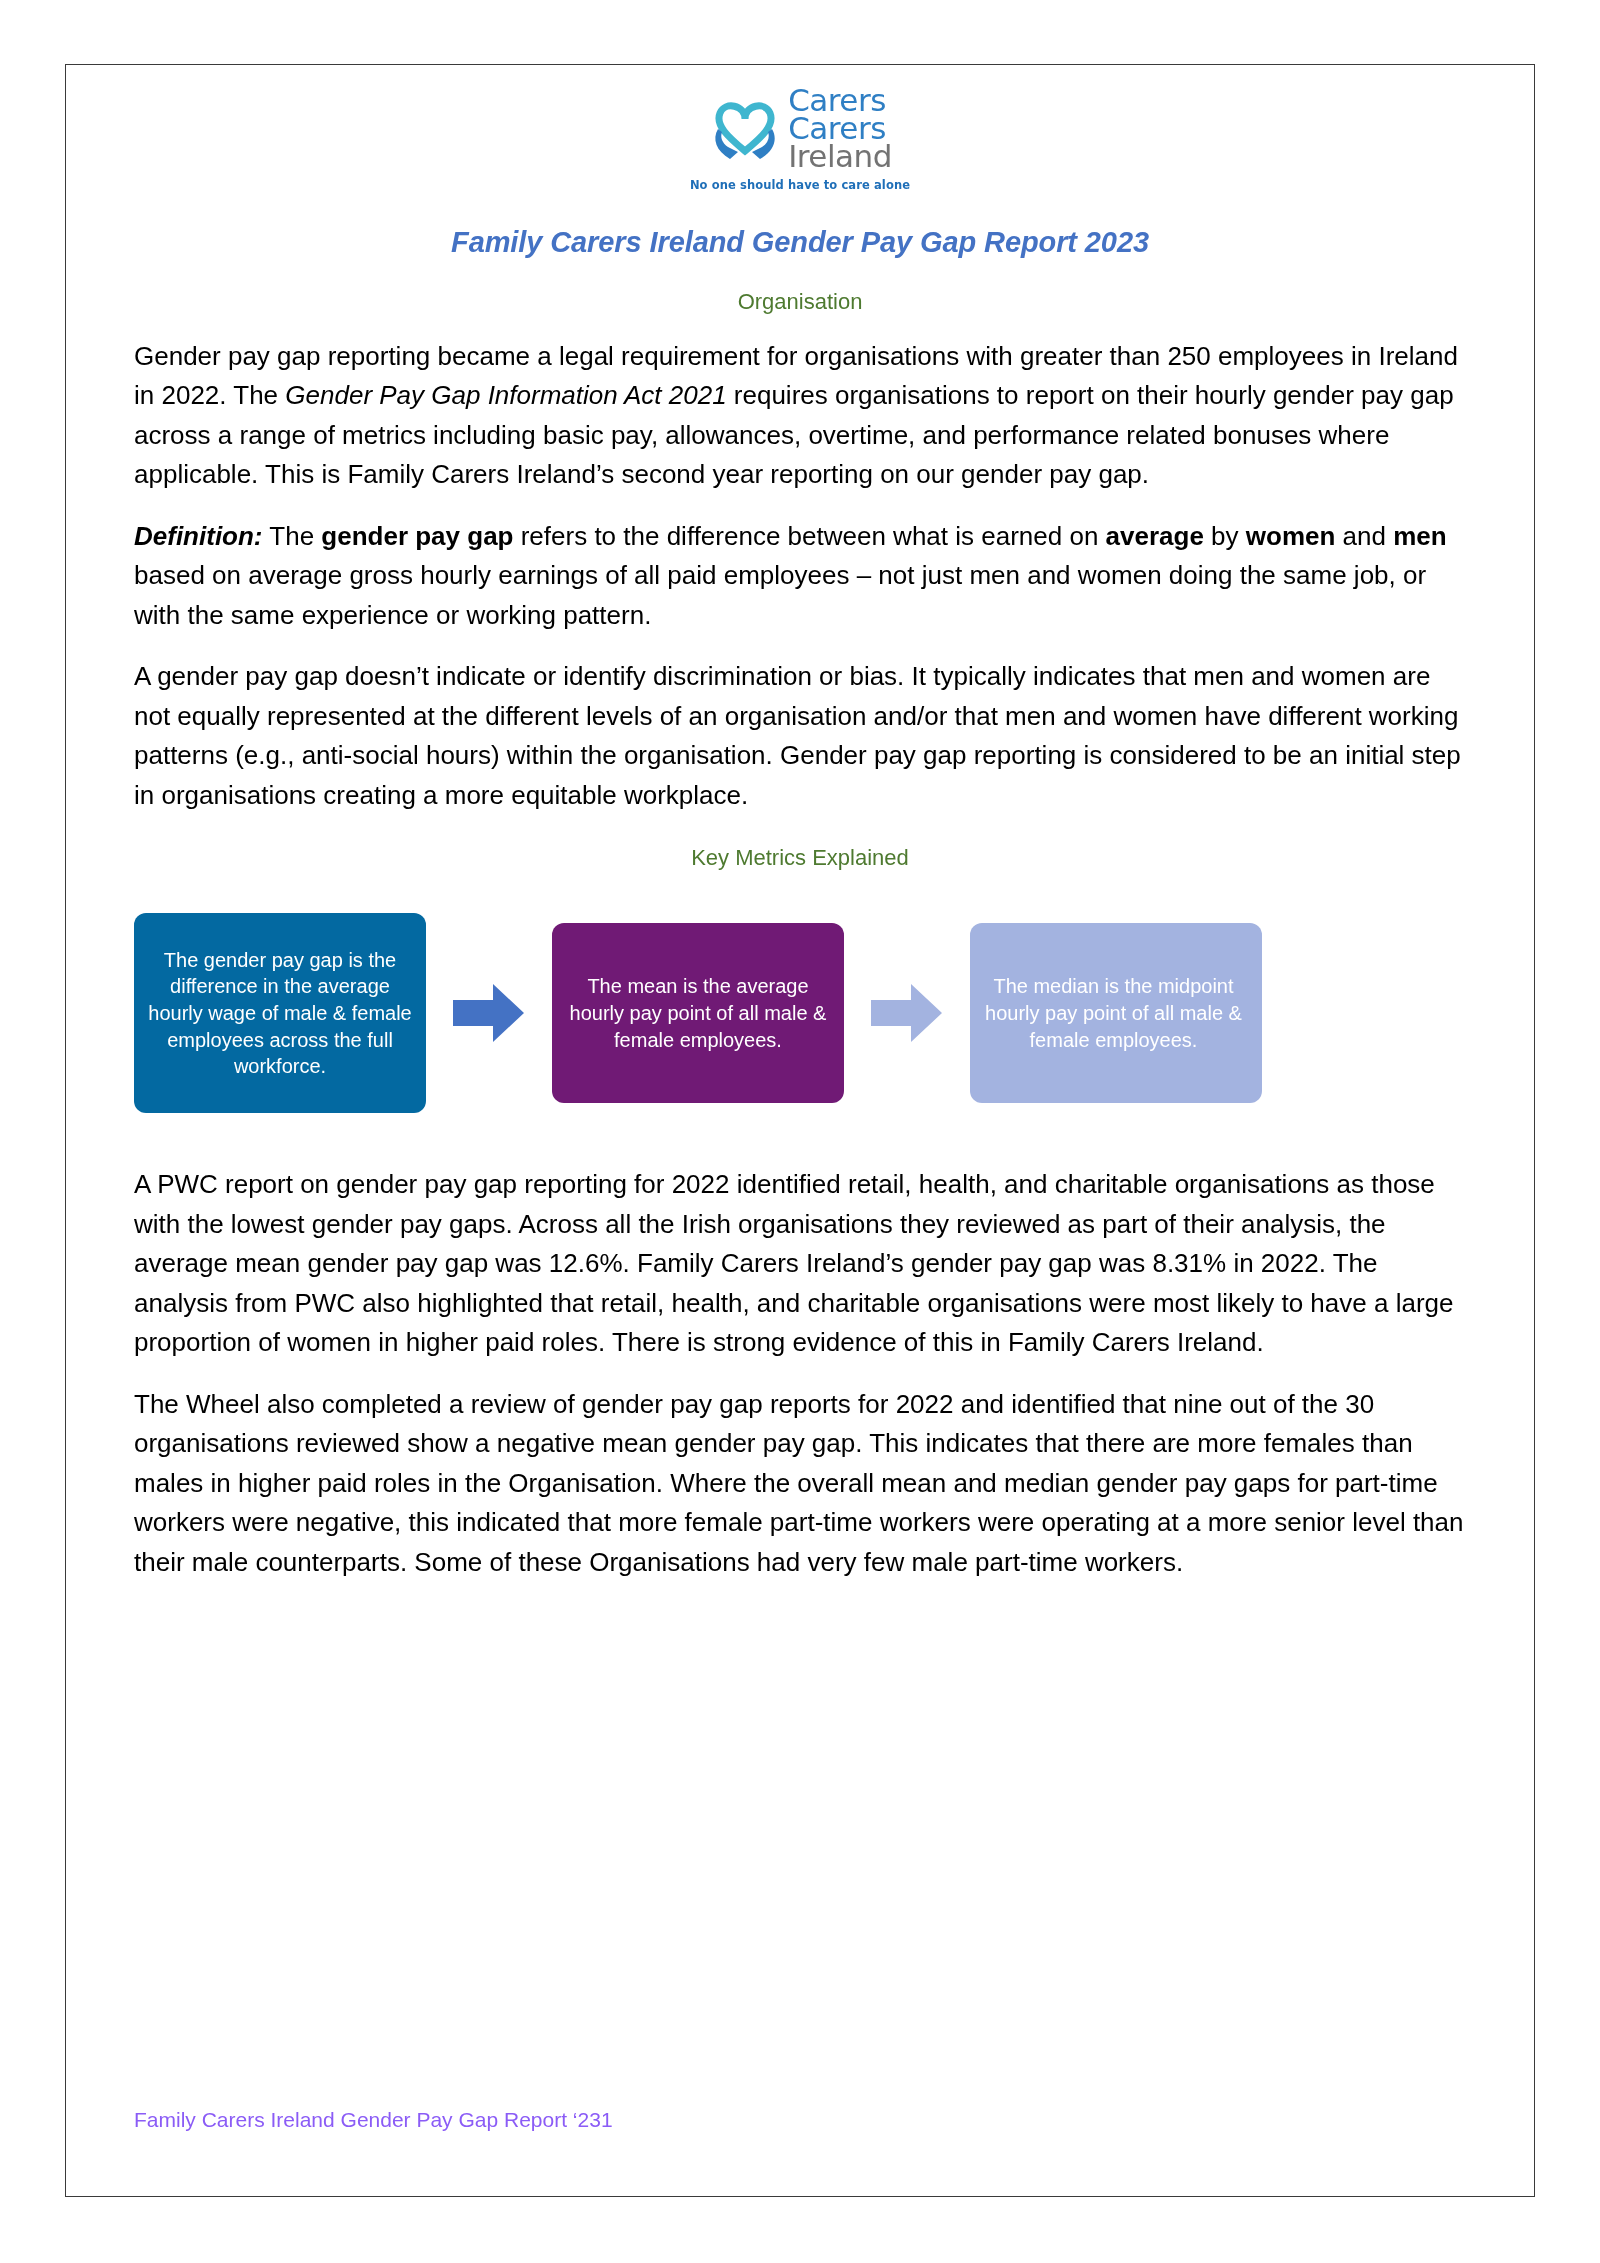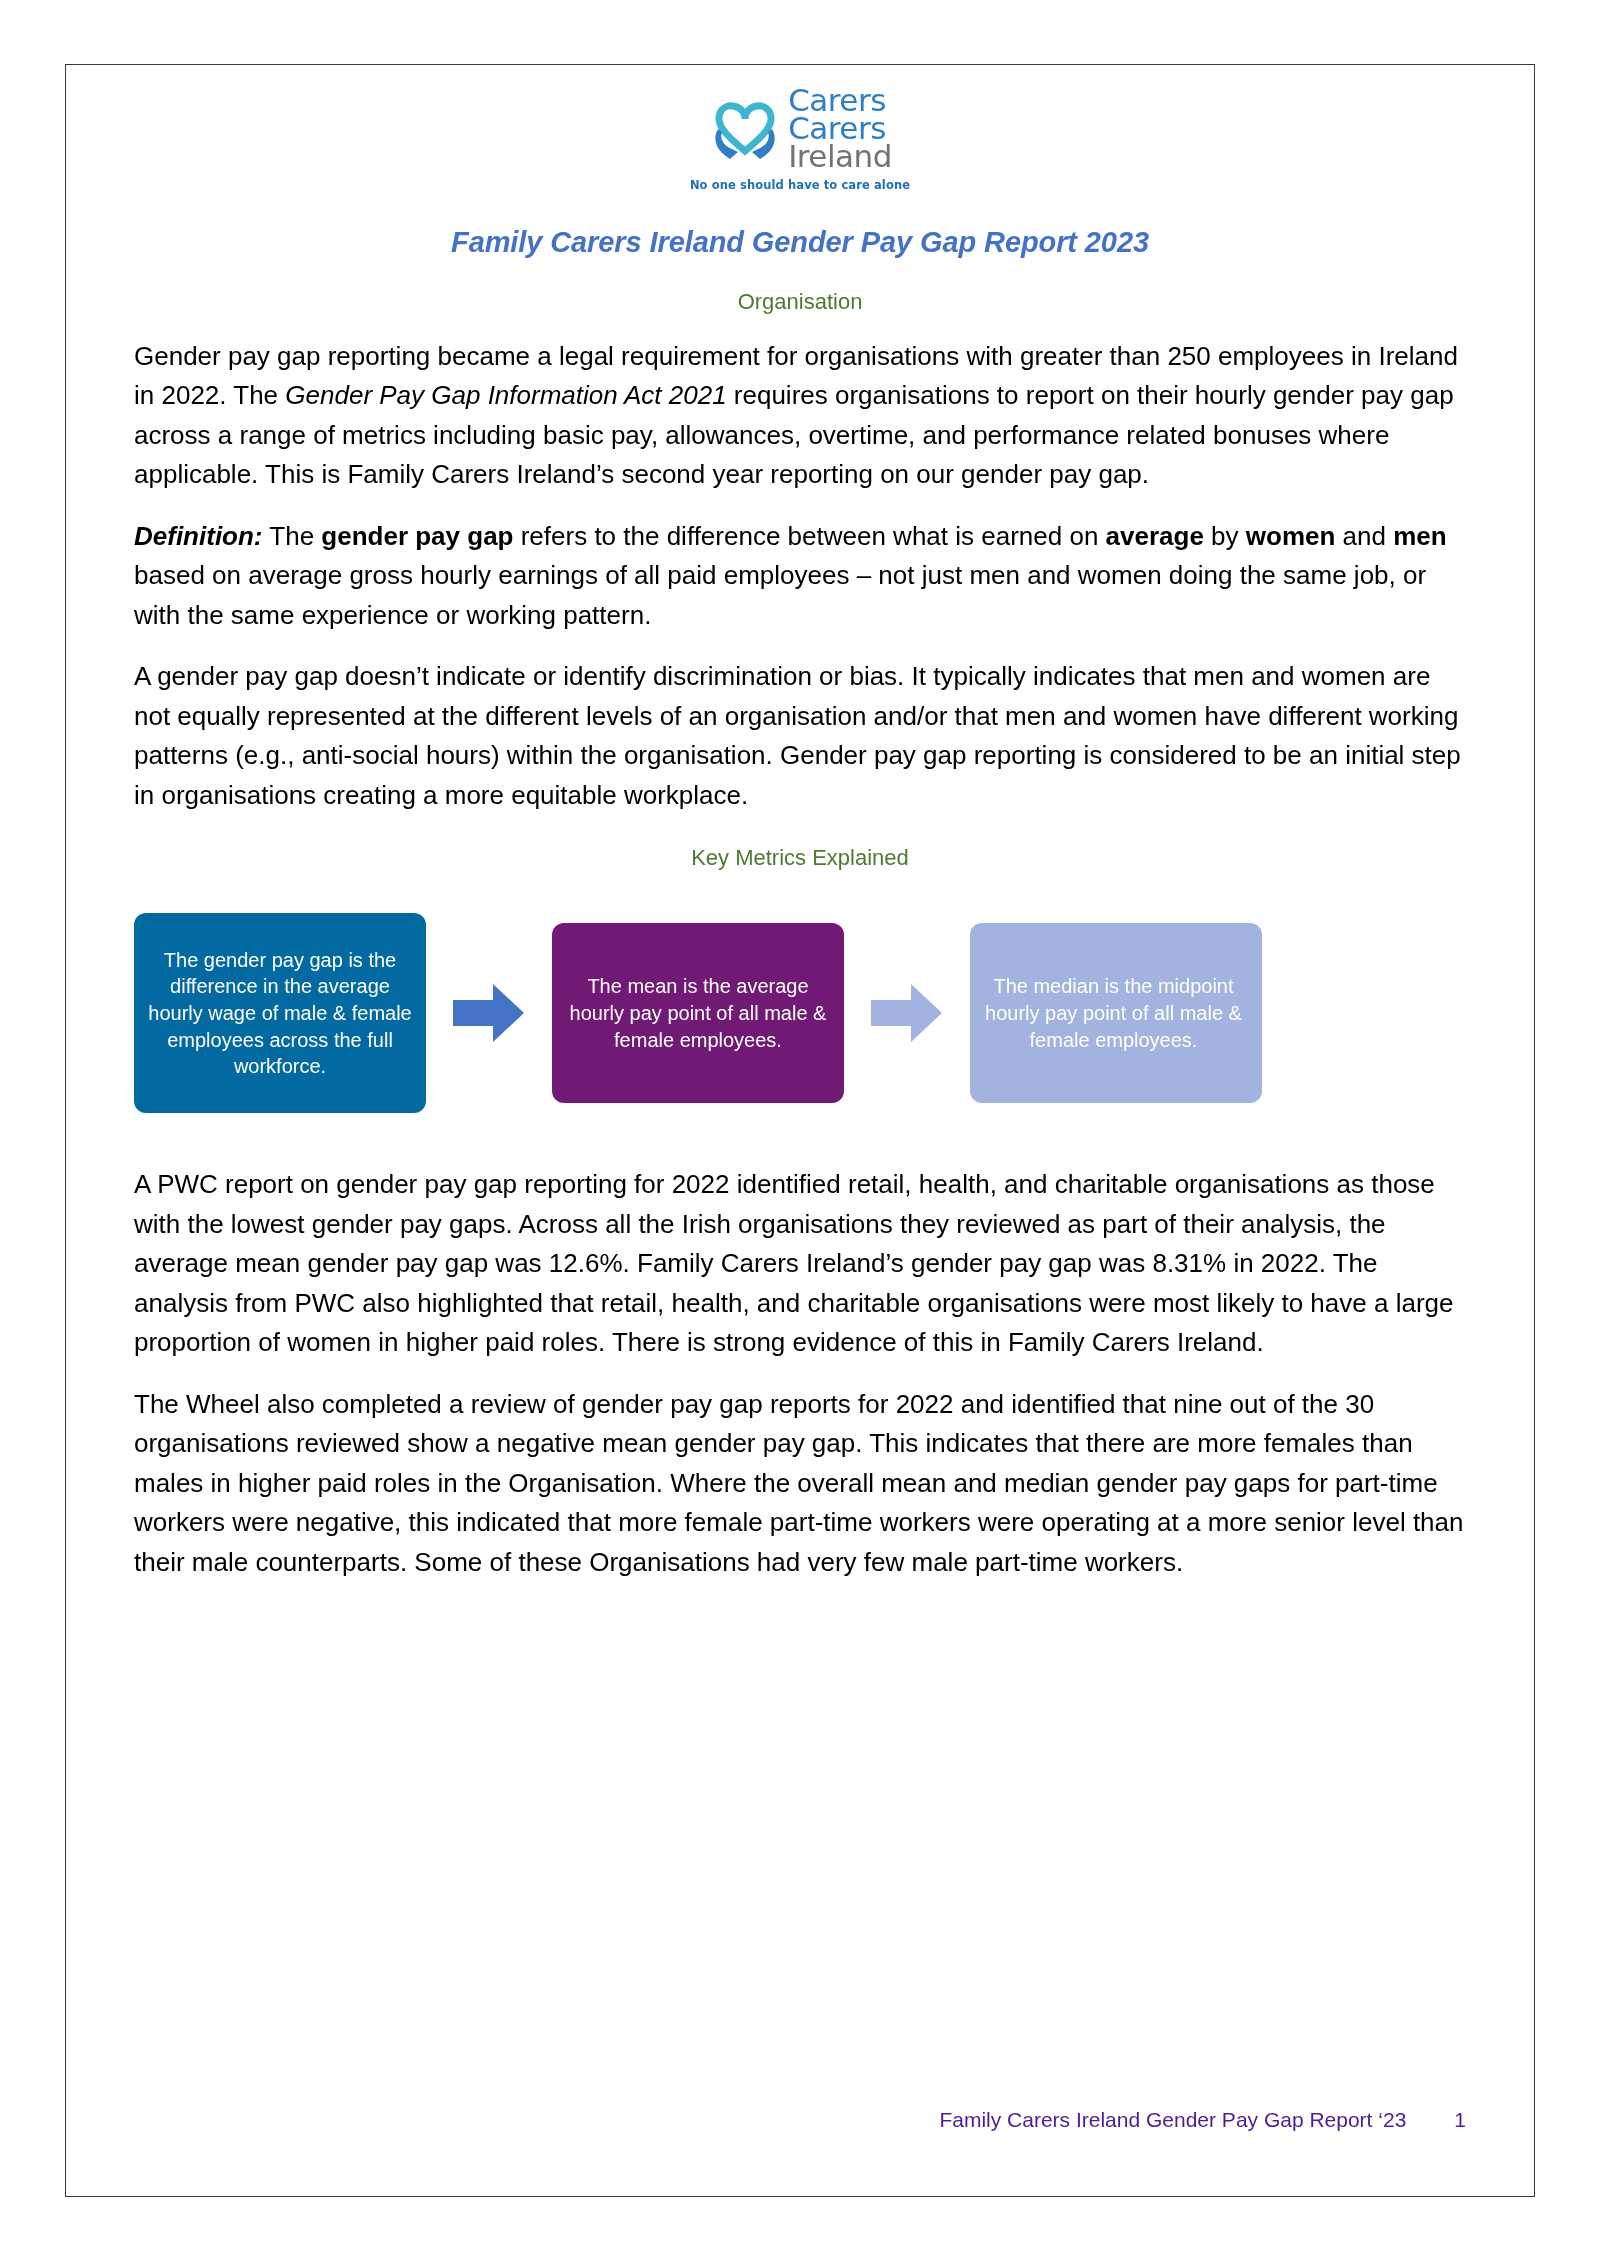--- a/index.html
+++ b/index.html
@@ -147,25 +147,24 @@
   }
   .arrow svg { display: block; }
 
   
   .footer {
     position: absolute;
     left: 68px;
     right: 68px;
     bottom: 64px;
     display: flex;
-    justify-content: flex-end;
+    justify-content: flex-start;
     align-items: baseline;
     font-size: 21px;
-    color: #4c1d95;
-    gap: 48px;
+    color: #8b5cf6;
   }
 </style>
 </head>
 <body>
 
 <div class="page">
   <div class="page-inner">
 
     <div class="logo-wrap">
       <div class="logo">

